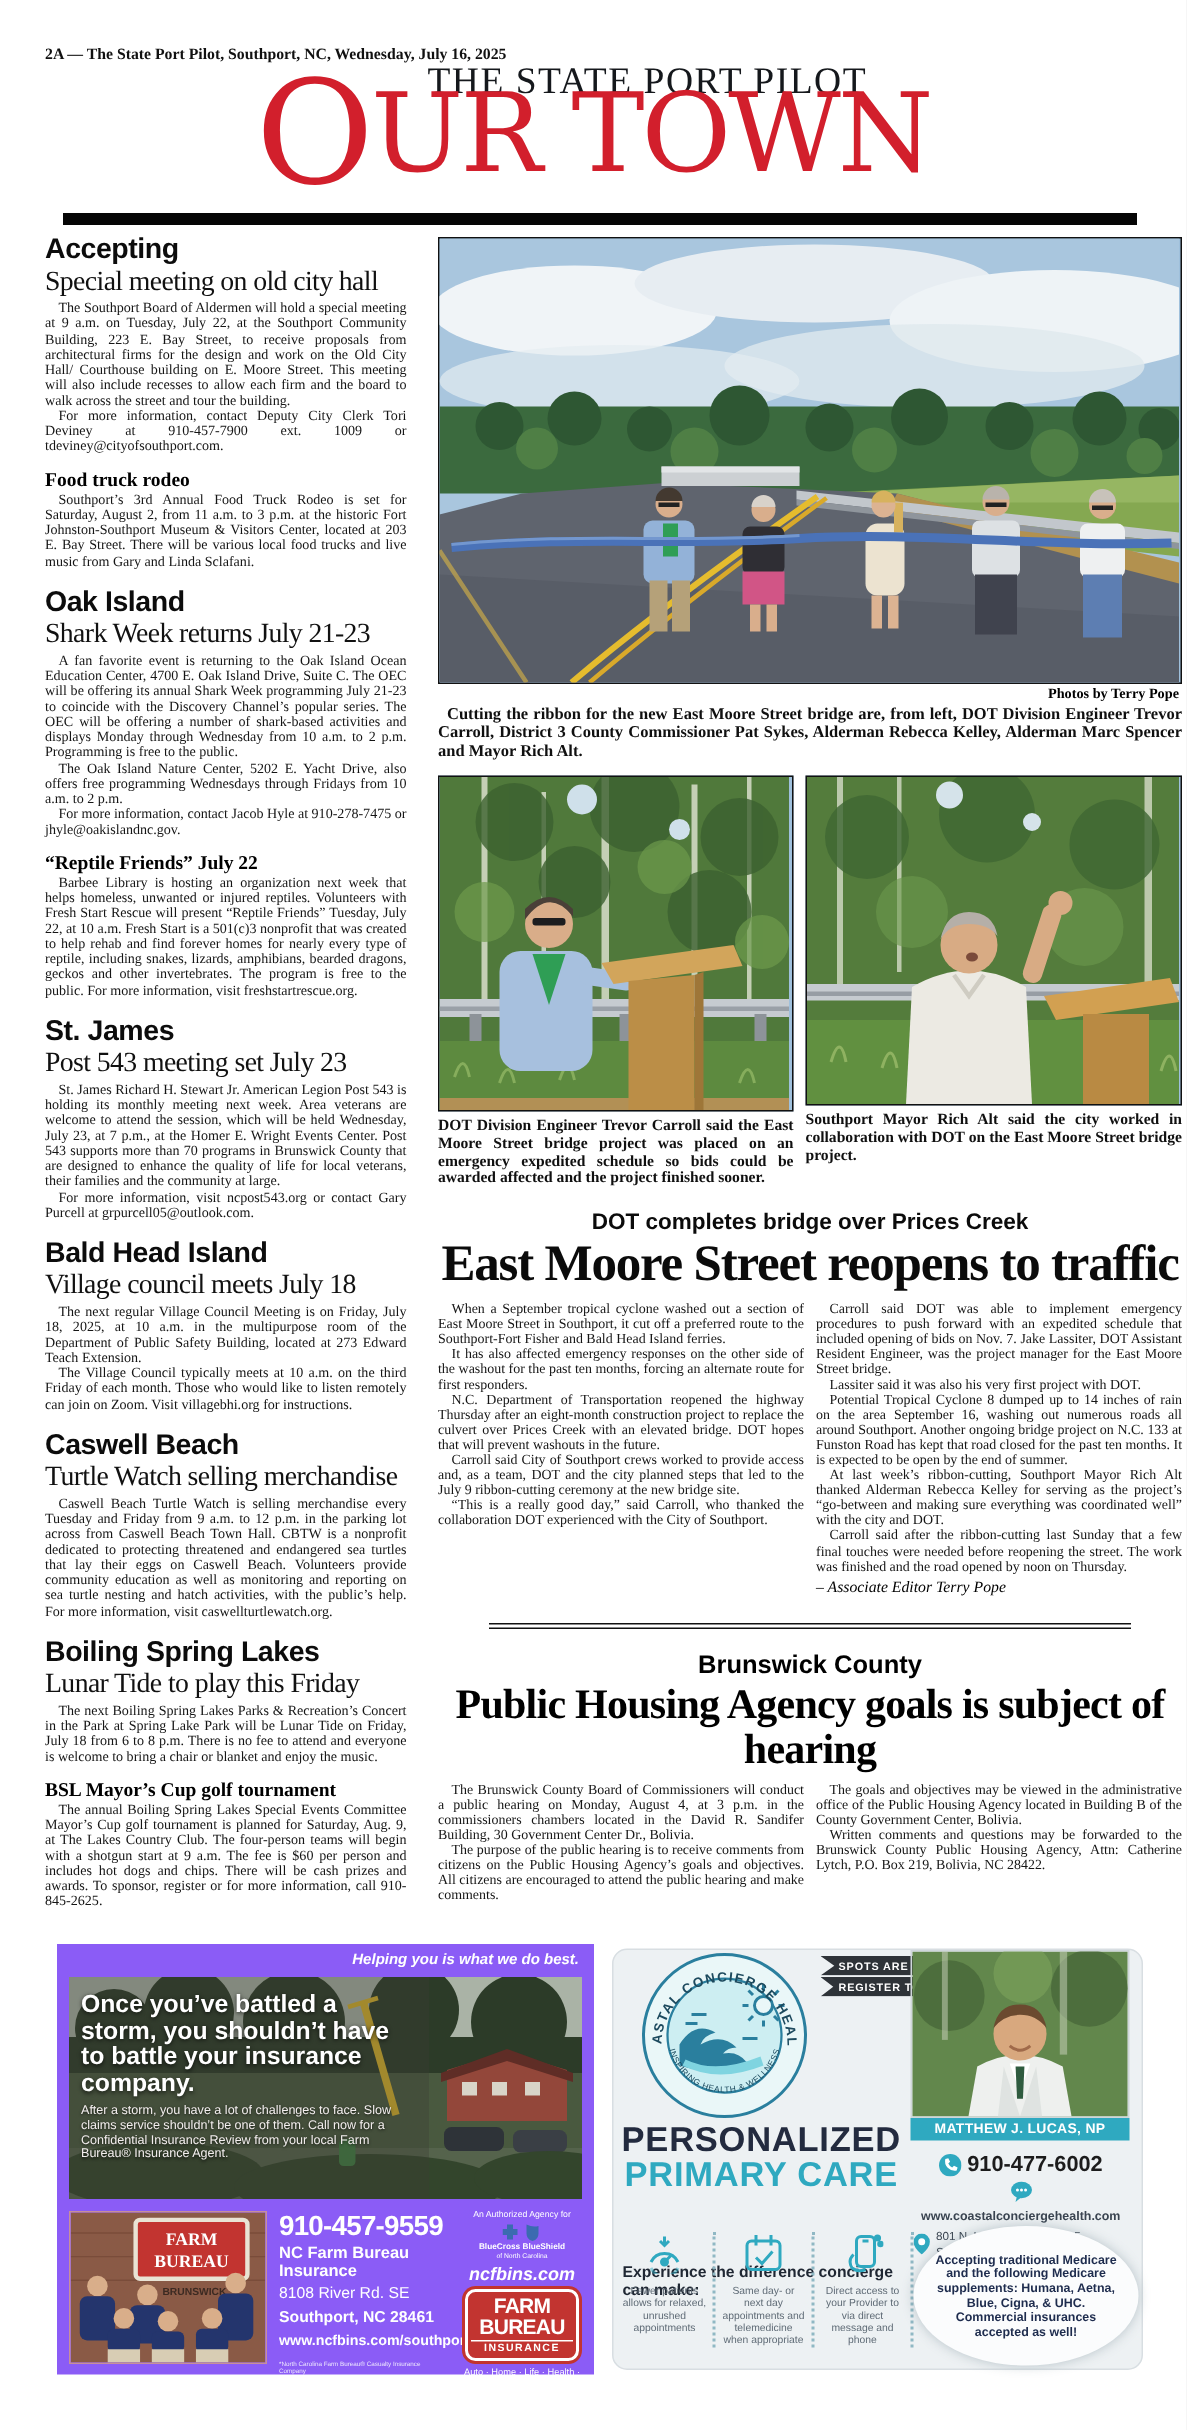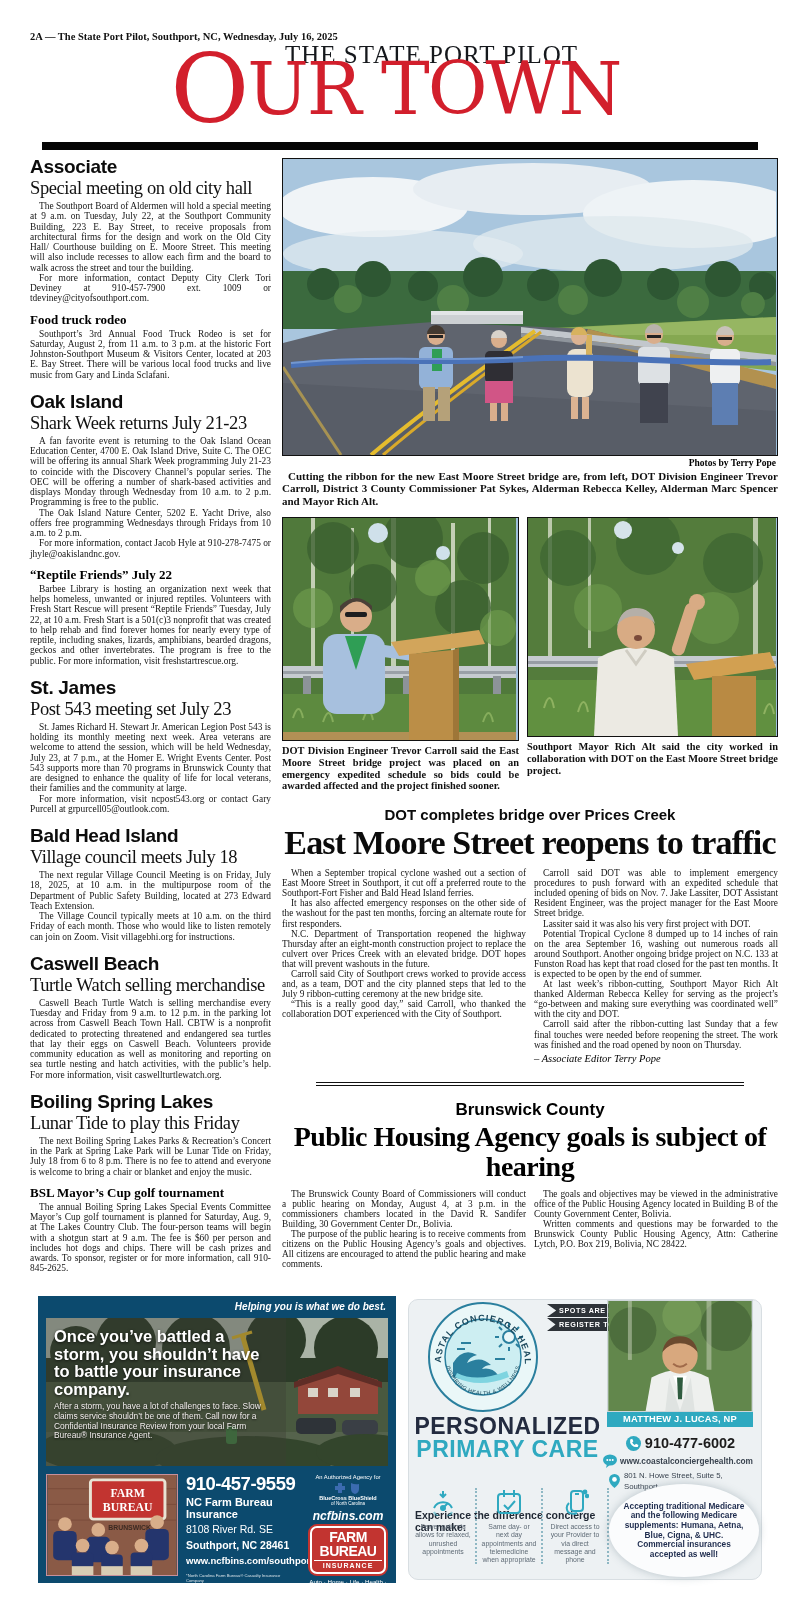--- a/index.html
+++ b/index.html
@@ -15,38 +15,38 @@
   .mast-bar { position:absolute; left:42px; top:142px; width:716px; height:8px; background:#050505; }
 
   
   .lcol { position:absolute; left:30px; top:156px; width:241px; }
   .slabel { font:bold 19px/21px "Liberation Sans", sans-serif; letter-spacing:-0.3px; color:#0c0c0c; margin-top:11px; }
   .bhead { font:18.5px/20px "Liberation Serif", serif; letter-spacing:-0.4px; font-weight:normal; color:#111; margin:1px 0 3px; }
   .sub { font:bold 13px/15px "Liberation Serif", serif; margin:8px 0 2px; }
   .p { font:9.4px/10.25px "Liberation Serif", serif; text-align:justify; text-indent:9px; color:#151515; }
 
   
-  .rcol { position:absolute; left:282px; top:158px; width:496px; }
+  .rcol { position:absolute; left:292px; top:158px; width:496px; }
   .photo-frame { border:1.5px solid #111; background:#9fc0dc; font-size:0; }
   .credit { text-align:right; font:bold 9.5px/11px "Liberation Serif", serif; margin:2px 2px 1px 0; }
   .cap { font:bold 11px/12.4px "Liberation Serif", serif; text-align:justify; text-indent:6px; color:#101010; }
   .photo-row { display:flex; gap:8px; margin-top:10px; align-items:flex-start; }
   .cap-s { font:bold 10.4px/11.7px "Liberation Serif", serif; text-align:justify; margin-top:4px; color:#101010; }
   .kicker { text-align:center; font:bold 15px/17px "Liberation Sans", sans-serif; margin-top:14px; color:#0b0b0b; }
   .headline { text-align:center; font:bold 34px/36px "Liberation Serif", serif; letter-spacing:-0.8px; color:#0b0b0b; margin-top:2px; }
   .art-cols { display:flex; gap:8px; margin-top:7px; }
   .art-col { width:244px; }
   .art-col .p { font-size:9.3px; line-height:10.1px; }
   .byline { padding-right:16px; font:italic 10.5px/14px "Liberation Serif", serif; margin-top:2px; }
   .dbl-rule { width:428px; margin:16px auto 0; border-top:1px solid #111; border-bottom:1px solid #111; height:4px; }
   .kicker2 { text-align:center; font:bold 17px/19px "Liberation Sans", sans-serif; margin-top:14px; }
   .headline2 { text-align:center; font:bold 28px/30px "Liberation Serif", serif; letter-spacing:-0.5px; margin-top:3px; }
 
   
-  .fb-ad { position:absolute; left:38px; top:1296px; width:358px; height:287px; background:#0c4a6e; font-family:"Liberation Sans", sans-serif; }
+  .fb-ad { position:absolute; left:38px; top:1296px; width:358px; height:287px; background:#8b5cf6; font-family:"Liberation Sans", sans-serif; }
   .fb-tag { text-align:right; font:italic bold 10px/14px "Liberation Sans", sans-serif; color:#fff; padding:4px 10px 0 0; }
   .fb-photo { position:absolute; left:8px; top:22px; width:342px; height:148px; }
   .fb-head { position:absolute; left:16px; top:32px; width:218px; font:bold 16.5px/17.5px "Liberation Sans", sans-serif; color:#fff; text-shadow:0 1px 3px rgba(0,0,0,.7); }
   .fb-body { position:absolute; left:16px; top:106px; width:225px; font:8.4px/9.8px "Liberation Sans", sans-serif; color:#f3eeee; text-shadow:0 1px 2px rgba(0,0,0,.7); }
   .fb-bottom { position:absolute; left:0; top:176px; right:0; bottom:0; display:flex; padding:2px 6px 0 8px; gap:8px; color:#fff; }
   .fb-agents { width:132px; height:102px; flex:none; border:1px solid #c7909a; }
   .fb-mid { width:112px; flex:none; }
   .fb-phone { font:bold 18.5px/20px "Liberation Sans", sans-serif; letter-spacing:-0.5px; }
   .fb-line1 { font:bold 11px/12px "Liberation Sans", sans-serif; margin-top:2px; }
   .fb-line2 { font:10.5px/13px "Liberation Sans", sans-serif; margin-top:3px; }
@@ -69,21 +69,21 @@
   .cc-logo { position:absolute; left:22px; top:5px; }
   .cc-badge-wrap { position:absolute; left:142px; top:8px; }
   .cc-badge { background:#2e3338; color:#fff; font:bold 7.2px/13px "Liberation Sans", sans-serif; letter-spacing:.6px; padding:0 8px 0 12px; clip-path:polygon(0 0,100% 0,100% 100%,0 100%,9% 50%); width:max-content; }
   .cc-badge + .cc-badge { margin-top:1px; }
   .cc-photo-block { position:absolute; left:202px; top:4px; width:146px; }
   .cc-namebar { background:#2fa9c0; color:#fff; text-align:center; font:bold 9.3px/15px "Liberation Sans", sans-serif; letter-spacing:.2px; }
   .cc-title1 { position:absolute; left:0; top:118px; width:205px; text-align:center; font:bold 23px/24px "Liberation Sans", sans-serif; color:#232b3f; letter-spacing:.5px; }
   .cc-title2 { position:absolute; left:0; top:141px; width:205px; text-align:center; font:bold 23px/24px "Liberation Sans", sans-serif; color:#2fa9c0; letter-spacing:.5px; }
   .cc-contact { position:absolute; left:198px; top:139px; width:155px; }
   .cc-phone-row { display:flex; align-items:center; justify-content:center; gap:4px; font:bold 14.5px/16px "Liberation Sans", sans-serif; color:#1c1c1c; }
-  .cc-web-row { display:flex; align-items:center; gap:3px; font:bold 8.3px/12px "Liberation Sans", sans-serif; color:#3a4450; margin-top:3px; }
+  .cc-web-row { display:flex; align-items:center; gap:3px; font:bold 8.3px/12px "Liberation Sans", sans-serif; color:#3a4450; margin-top:3px;flex-direction:column; }
   .cc-addr-row { display:flex; align-items:center; gap:4px; font:7.8px/11px "Liberation Sans", sans-serif; color:#3a4450; margin-top:2px; padding-left:6px; }
   .cc-sub { position:absolute; left:10px; top:166px; width:196px; text-align:left; font:bold 10.5px/11.5px "Liberation Sans", sans-serif; color:#1f2733;margin-top:48px; }
   .cc-features { position:absolute; left:6px; top:192px; display:flex; }
   .cc-feat { width:66px; padding:0 4px; text-align:center; border-right:2px dotted #8fb8c4; }
   .cc-feat:last-child { border-right:2px dotted #8fb8c4; }
   .cc-feat-txt { font:6.9px/8.3px "Liberation Sans", sans-serif; color:#5f6b76; margin-top:3px; }
   .cc-circle { position:absolute; right:6px; top:188px; width:150px; height:93px; background:#fbfcfd; border-radius:50%; box-shadow:0 0 8px rgba(120,140,150,.45); display:flex; align-items:center; justify-content:center; padding:8px 14px; }
   .cc-circle-txt { font:bold 8.3px/9.6px "Liberation Sans", sans-serif; color:#1e2c4e; text-align:center; }
 </style>
 </head>
@@ -94,21 +94,21 @@
   <div class="folio">2A — The State Port Pilot, Southport, NC, Wednesday, July 16, 2025</div>
   <div class="masthead">
     <div class="mast-over">THE STATE PORT PILOT</div>
     <div class="mast-title"><span class="big-o">O</span><span>UR TOWN</span></div>
   </div>
   <div class="mast-bar"></div>
 
   <div class="lcol">
 
     <section class="brief">
-      <h2 class="slabel" style="margin-top:0">Associate</h2>
+      <h2 class="slabel" style="margin-top:0">Accepting</h2>
       <h3 class="bhead">Special meeting on old city hall</h3>
       <p class="p">The Southport Board of Aldermen will hold a special meeting at 9 a.m. on Tuesday, July 22, at the Southport Community Building, 223 E. Bay Street, to receive proposals from architectural firms for the design and work on the Old City Hall/ Courthouse building on E. Moore Street. This meeting will also include recesses to allow each firm and the board to walk across the street and tour the building.</p>
       <p class="p">For more information, contact Deputy City Clerk Tori Deviney at 910-457-7900 ext. 1009 or tdeviney@cityofsouthport.com.</p>
       <h4 class="sub">Food truck rodeo</h4>
       <p class="p">Southport’s 3rd Annual Food Truck Rodeo is set for Saturday, August 2, from 11 a.m. to 3 p.m. at the historic Fort Johnston-Southport Museum &amp; Visitors Center, located at 203 E. Bay Street. There will be various local food trucks and live music from Gary and Linda Sclafani.</p>
     </section>
 
     <section class="brief">
       <h2 class="slabel">Oak Island</h2>
       <h3 class="bhead">Shark Week returns July 21-23</h3>

